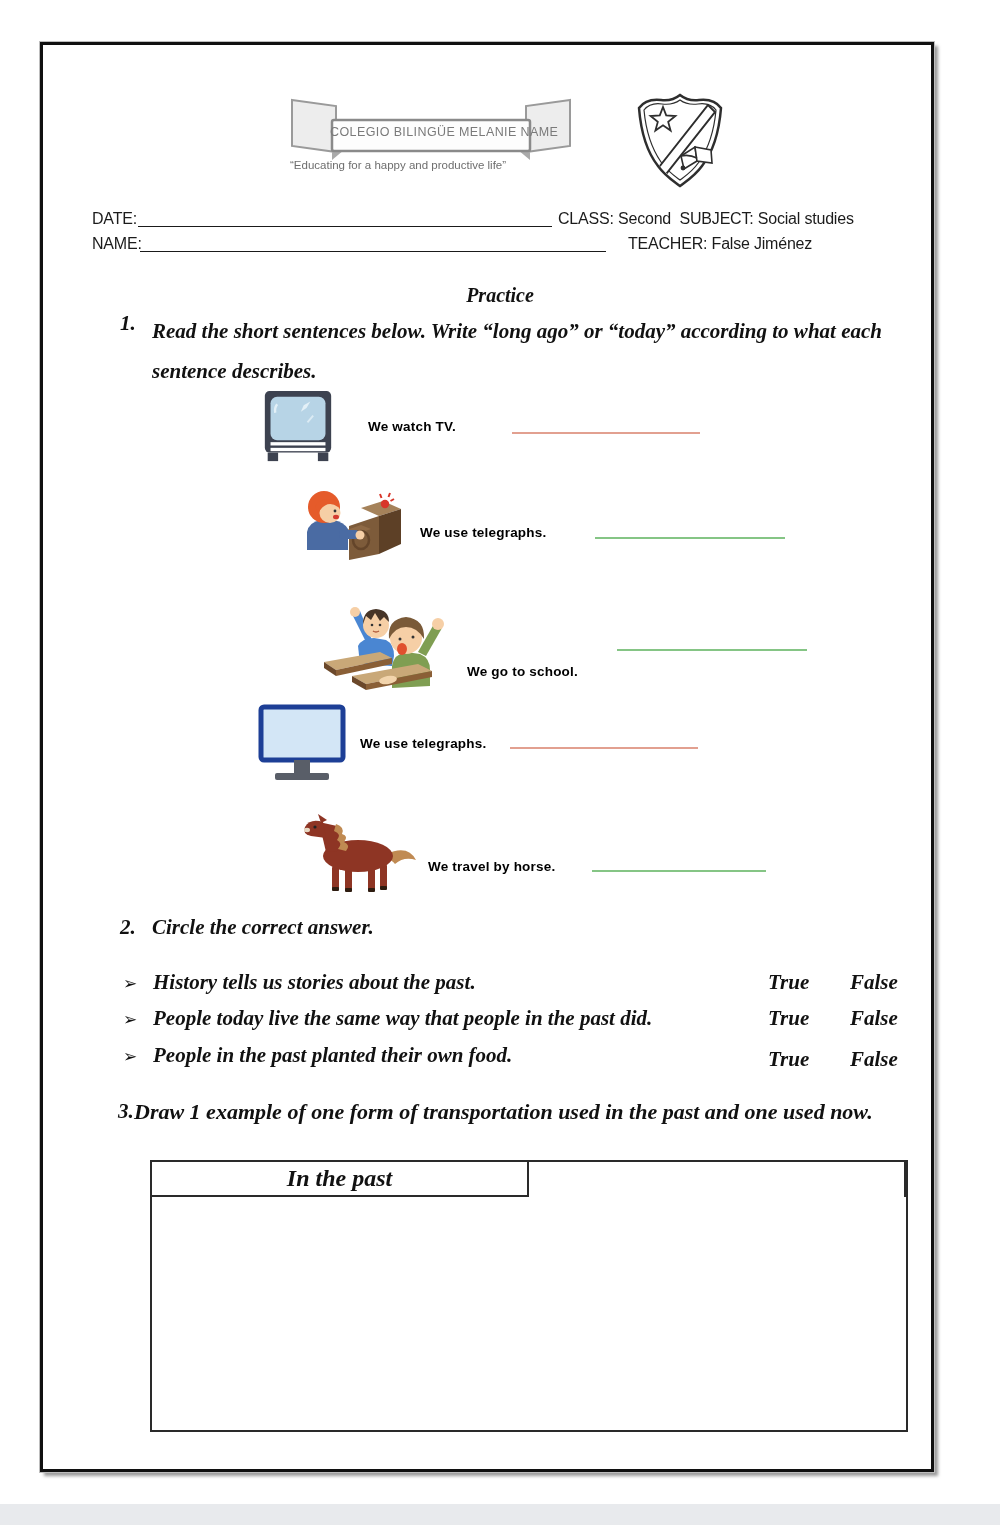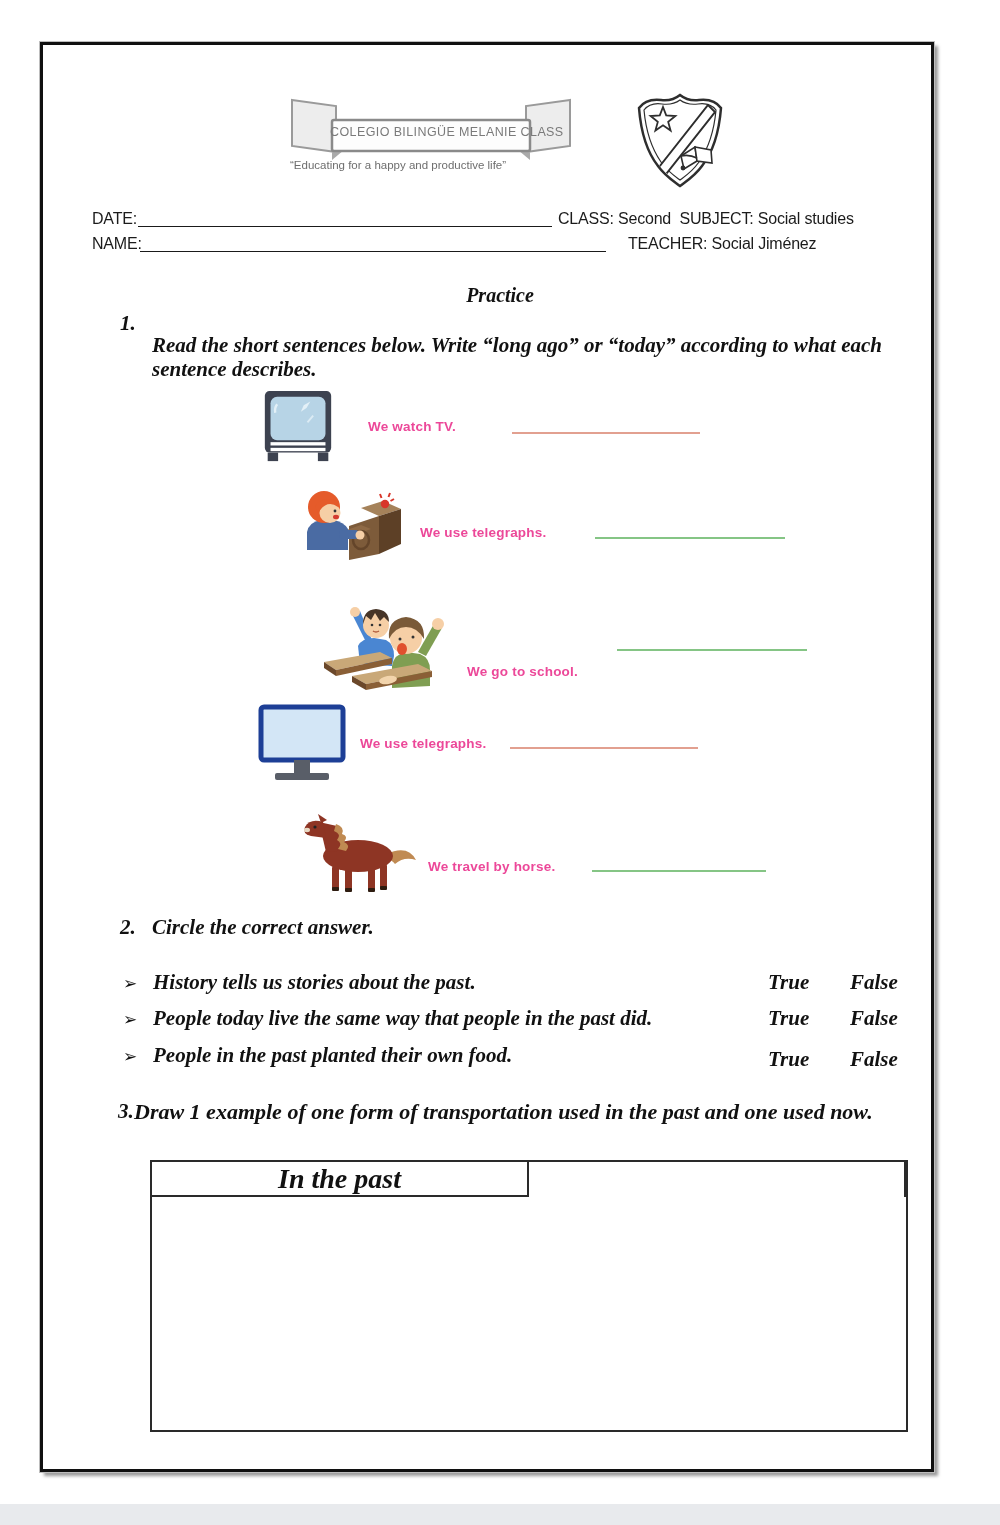--- a/index.html
+++ b/index.html
@@ -26,52 +26,52 @@
     font-size:11.5px;color:#6e6e6e;
   }
   
   .info{font-size:16px;color:#1b1b1b;letter-spacing:-.2px;white-space:nowrap;}
   .blank{border-bottom:1.6px solid #1a1a1a;}
   
   .script{
     font-family:"Liberation Serif",serif;font-style:italic;font-weight:bold;
     color:#111;font-size:21px;white-space:nowrap;
   }
-  .wrap{white-space:normal;line-height:24px;margin-top:22px;}
+  .wrap{white-space:normal;line-height:40px;}
   .sentence{
-    font-weight:bold;font-size:13.5px;color:#ec4899;letter-spacing:.2px;white-space:nowrap;
+    font-weight:bold;font-size:13.5px;color:#000000;letter-spacing:.2px;white-space:nowrap;
   }
   .ansline{height:12px;border-bottom:2px solid #999;}
   .bullet{font-family:"DejaVu Sans",sans-serif;font-size:17px;color:#111;}
   
   .dtable{
     left:150px;top:1160px;width:758px;height:272px;box-sizing:border-box;
     border:2px solid #2a2a2a;display:grid;
     grid-template-columns:377px 1fr;grid-template-rows:35px 1fr;
   }
   .dtable .hcell{
     border-bottom:2px solid #2a2a2a;display:flex;align-items:center;justify-content:center;
   }
   .dtable .c1{border-right:2px solid #2a2a2a;}
-  .dtable .hcell span{font-size:28px;}
+  .dtable .hcell span{font-size:24px;}
 </style>
 </head>
 <body>
 
 <div class="abs frame"></div>
 <div class="abs bottom-strip"></div>
 
 <svg class="abs" style="left:286px;top:96px;width:290px;height:78px" viewBox="0 0 290 78">
   <polygon points="6,4 50,10 50,56 6,50" fill="#ededed" stroke="#9a9a9a" stroke-width="2"></polygon>
   <polygon points="284,4 240,10 240,56 284,50" fill="#ededed" stroke="#9a9a9a" stroke-width="2"></polygon>
   <polygon points="46,54 46,64 58,54" fill="#aaaaaa"></polygon>
   <polygon points="244,54 244,64 232,54" fill="#aaaaaa"></polygon>
   <rect x="46" y="24" width="198" height="31" rx="2" fill="#fdfdfd" stroke="#8a8a8a" stroke-width="2.5"></rect>
 </svg>
-<div class="abs school-name">COLEGIO BILINGÜE MELANIE CLASS</div>
+<div class="abs school-name">COLEGIO BILINGÜE MELANIE NAME</div>
 <div class="abs motto">“Educating for a happy and productive life”</div>
 
 <svg class="abs" style="left:634px;top:92px;width:92px;height:96px" viewBox="0 0 92 96">
   <defs>
     <clipPath id="shieldclip">
       <path d="M46,5 C51,9 57,11 65,10 C73,9 81,11 85,17 C83,41 77,59 67,73 C59,83 51,89 46,92 C41,89 33,83 25,73 C15,59 9,41 7,17 C11,11 19,9 27,10 C35,11 41,9 46,5 Z"></path>
     </clipPath>
   </defs>
   <path d="M46,3 C51,7 57,9 65,8 C74,7 82,9 87,16 C85,41 79,60 68,74 C60,85 51,90 46,94 C41,90 32,85 24,74 C13,60 7,41 5,16 C10,9 18,7 27,8 C35,9 41,7 46,3 Z" fill="#ffffff" stroke="#2e2e2e" stroke-width="2.5"></path>
   <path d="M46,8 C50,11 56,13 64,12 C71,11 78,13 82,18 C80,40 74,57 65,70 C58,80 50,85 46,88 C42,85 34,80 27,70 C18,57 12,40 10,18 C14,13 21,11 28,12 C36,13 42,11 46,8 Z" fill="none" stroke="#2e2e2e" stroke-width="1.2"></path>
@@ -92,21 +92,21 @@
 <div class="abs info" style="left:558px;top:210px">
   <span>CLASS:</span>
   <span>Second</span>&nbsp;
   <span>SUBJECT:</span>
   <span>Social studies</span>
 </div>
 <div class="abs info" style="left:92px;top:235px">NAME:</div>
 <div class="abs blank" style="left:140px;top:235px;width:466px;height:16px"></div>
 <div class="abs info" style="left:628px;top:235px">
   <span>TEACHER:</span>
-  <span>Social Jiménez</span>
+  <span>False Jiménez</span>
 </div>
 
 <div class="abs script" style="left:400px;top:284px;width:200px;text-align:center;font-size:20px">Practice</div>
 
 <div class="abs script" style="left:120px;top:311px">1.</div>
 <div class="abs script wrap" style="left:152px;top:311px;width:745px">Read the short sentences below. Write “long ago” or “today” according to what each sentence describes.</div>
 
 <svg class="abs" style="left:262px;top:390px;width:72px;height:74px" viewBox="0 0 76 78">
   <rect x="3" y="1" width="70" height="65" rx="5" fill="#3d4250"></rect>
   <rect x="6" y="66" width="11" height="9" fill="#3d4250"></rect>

